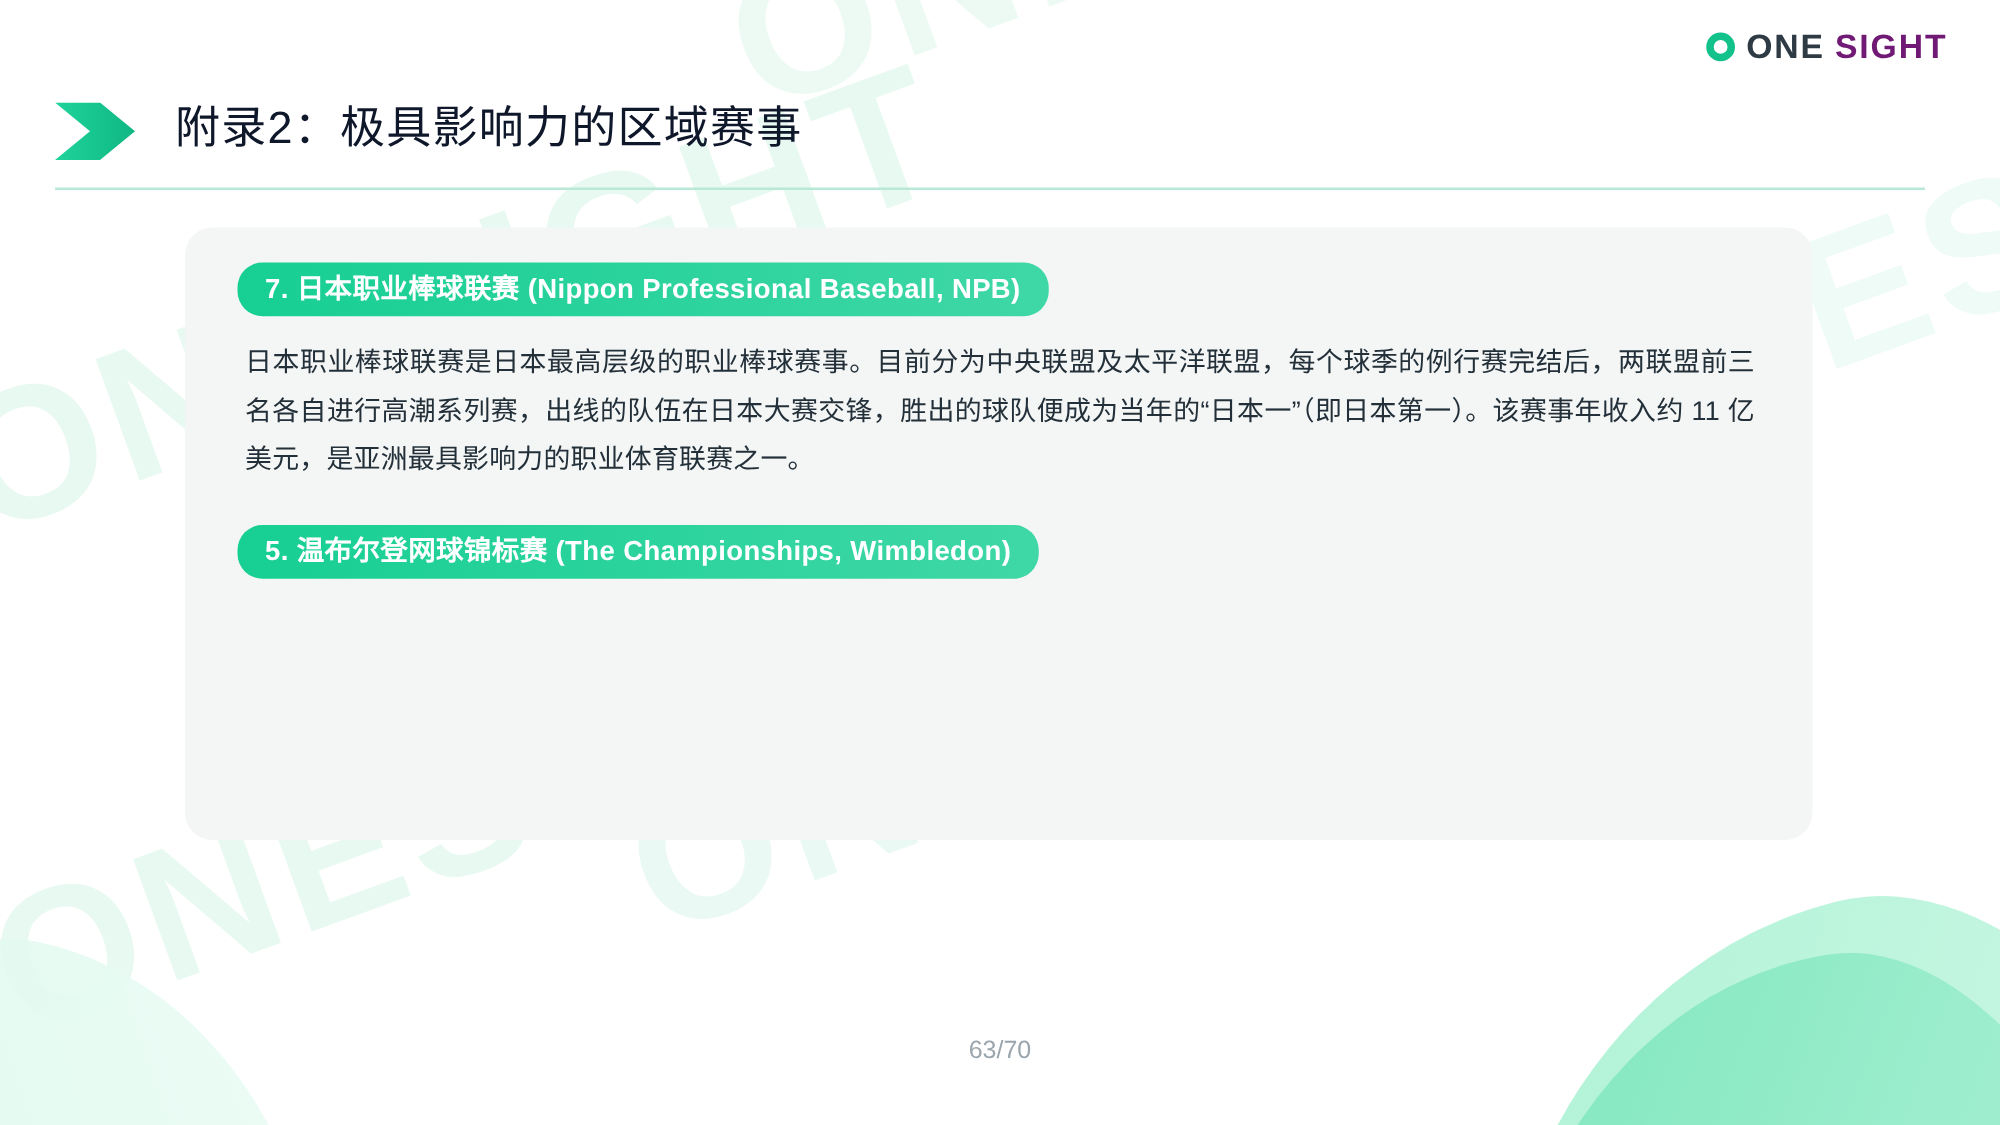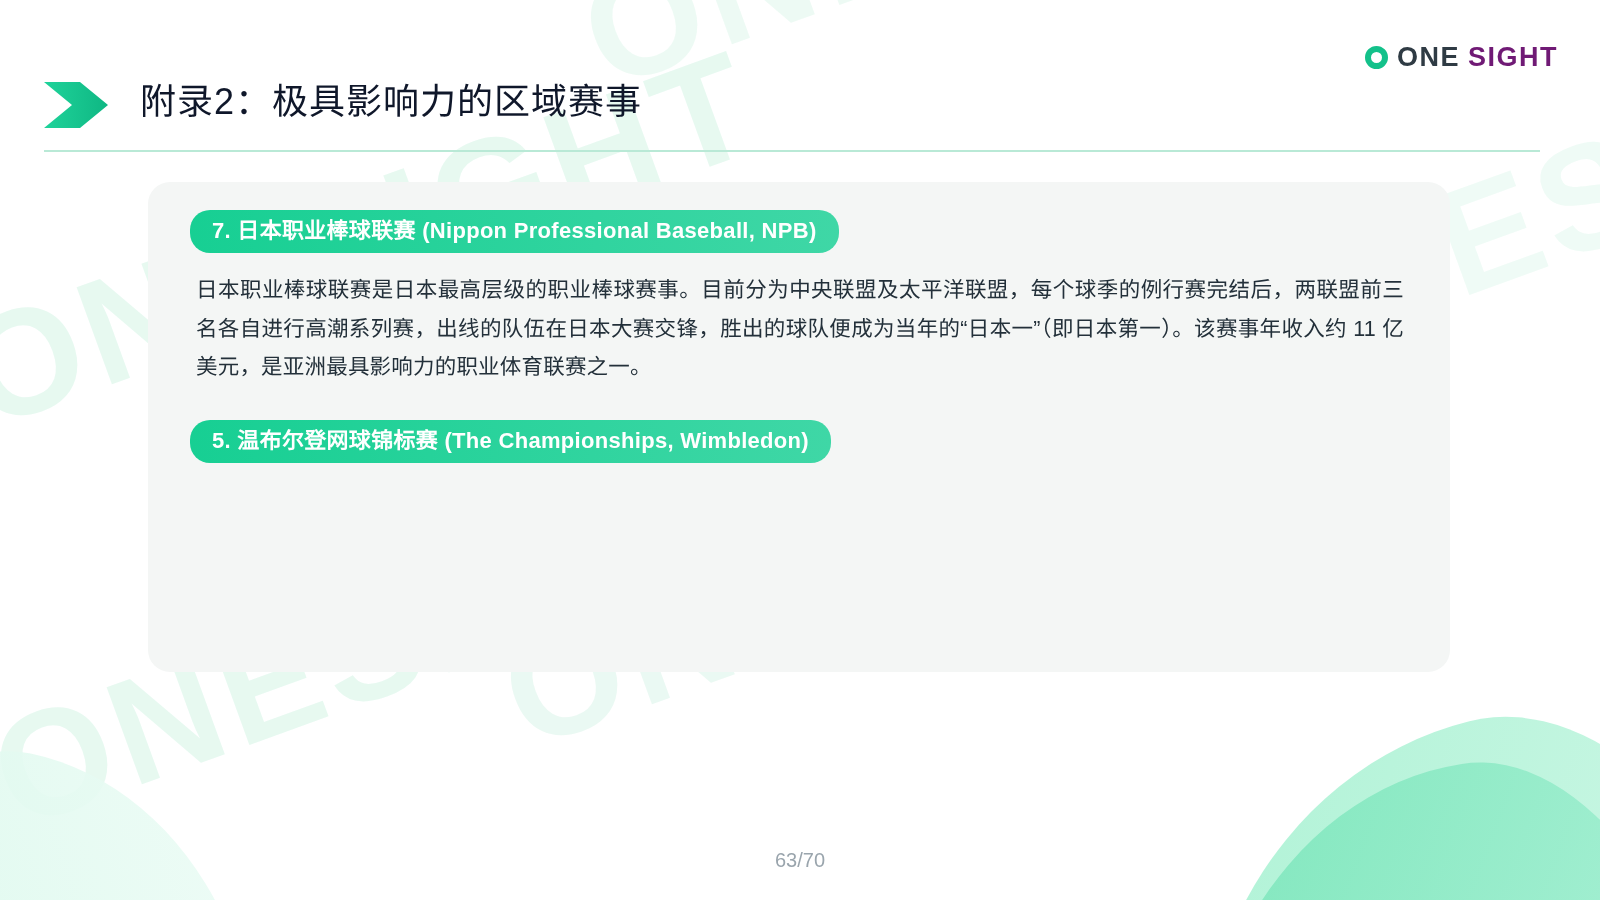--- a/index.html
+++ b/index.html
@@ -81,21 +81,20 @@
     right: 42px;
     top: 22px;
     display: flex;
     align-items: center;
     gap: 8px;
     font-size: 27px;
     font-weight: 800;
     letter-spacing: 1.5px;
     color: #2f3b44;
     font-family: "Liberation Sans", sans-serif;
-    margin-top: 20px;
   }
   .logo .ring {
     width: 23px;
     height: 23px;
     border-radius: 50%;
     border: 6px solid #13c18a;
     box-sizing: border-box;
     display: inline-block;
     margin-right: 1px;
   }
@@ -174,21 +173,21 @@
     text-align: justify;
     letter-spacing: .2px;
     font-family: "Liberation Sans", "DejaVu Sans", sans-serif;
   }
 
   
   .page-number {
     position: absolute;
     left: 0;
     right: 0;
-    bottom: 28px;
+    bottom: 48px;
     text-align: center;
     font-size: 20px;
     color: #9aa5ad;
     font-family: "Liberation Sans", sans-serif;
   }
 </style>
 </head>
 <body>
 
 <div class="bg-layer">

